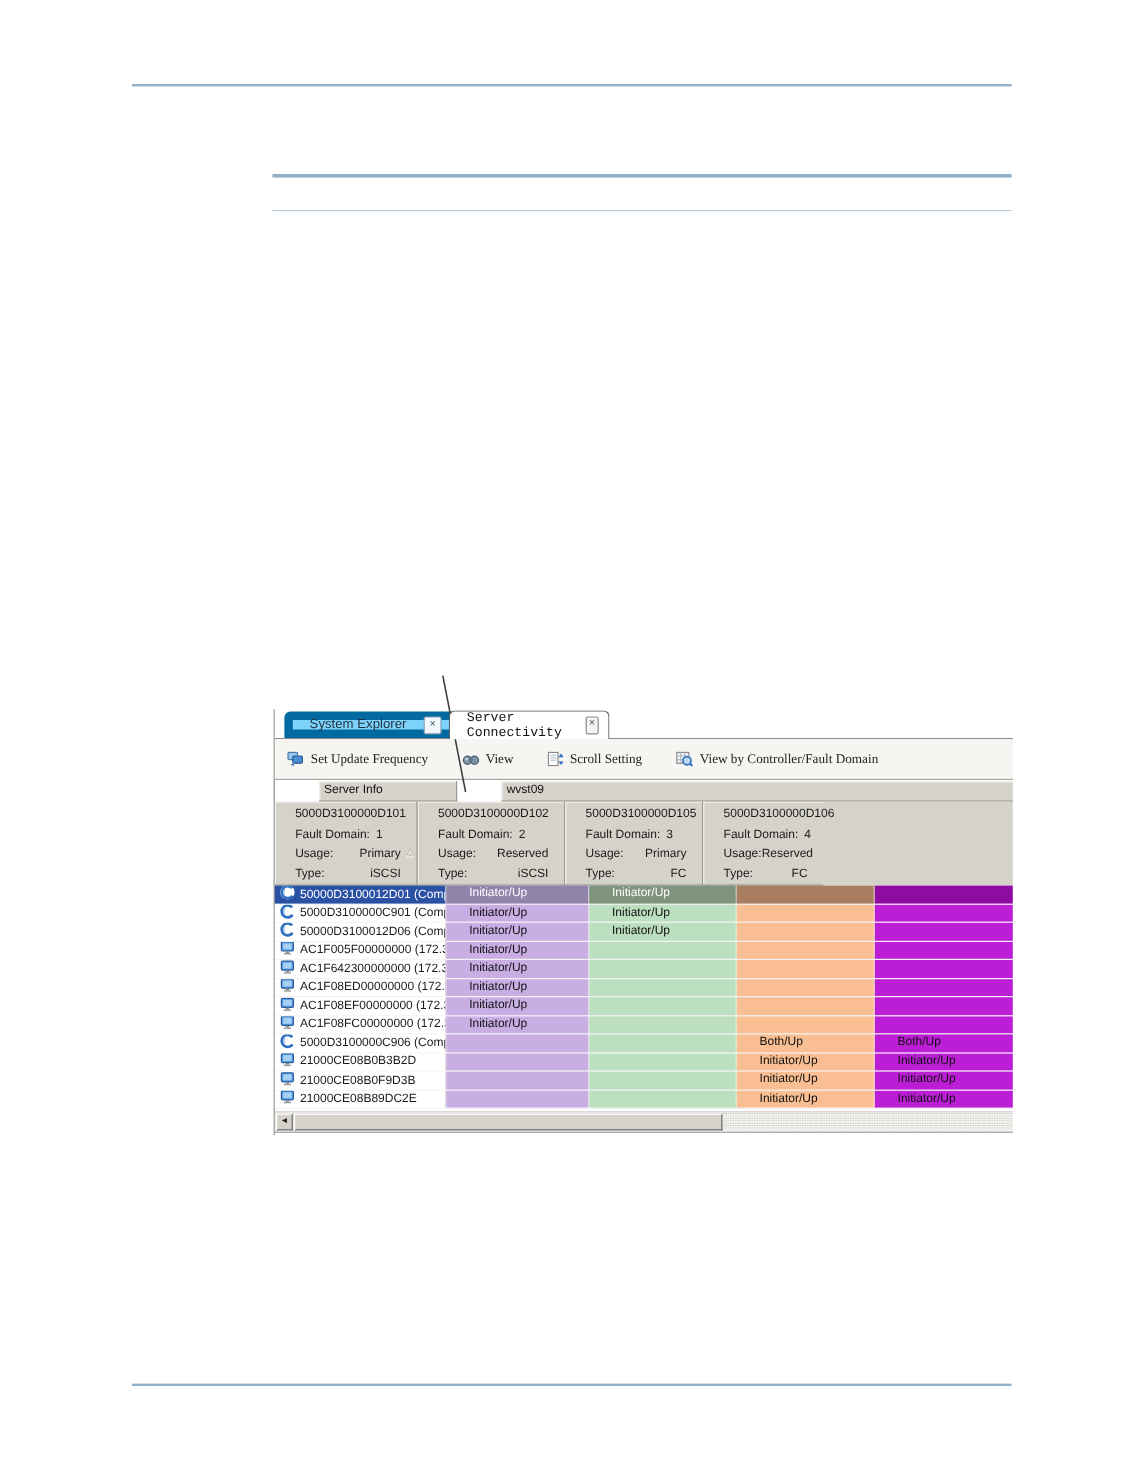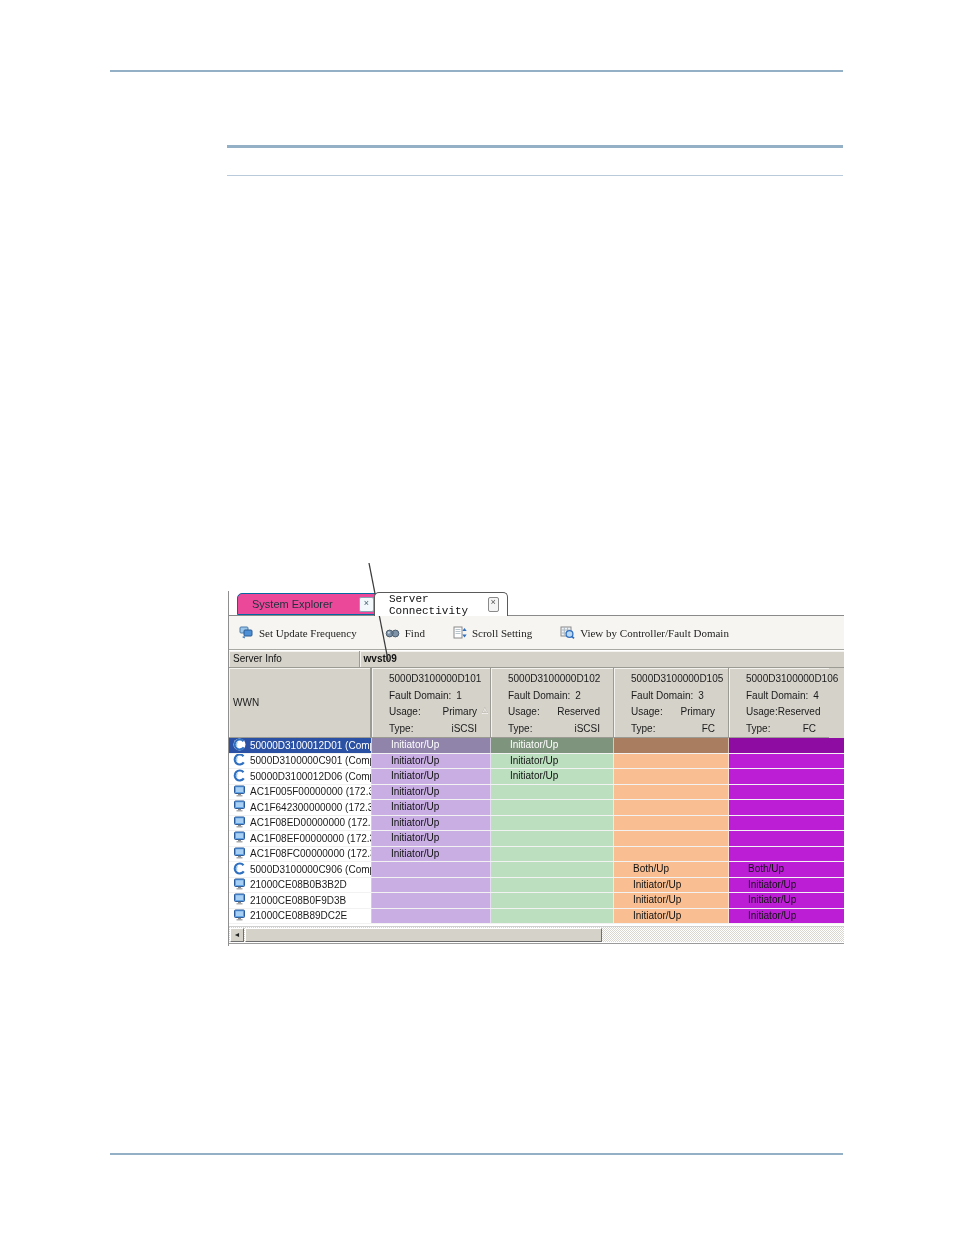--- a/index.html
+++ b/index.html
@@ -7,39 +7,39 @@
         font-family:"Liberation Sans","DejaVu Sans",sans-serif;}
   .rule{position:absolute;}
   
   .shot{position:absolute;left:228px;top:591px;width:615px;height:355px;background:#fff;
         border-left:1px solid #8f8f8f;box-sizing:border-box;font-size:10px;color:#1a1a1a;}
   
   .tabbar{position:absolute;left:0;top:0;width:615px;height:25px;background:#fff;}
   .tabline{position:absolute;left:0;top:24px;width:615px;height:1px;background:#8a8a8a;}
   .tab{position:absolute;top:2px;height:22px;display:flex;align-items:center;gap:8px;
        padding:0 8px 0 14px;box-sizing:border-box;border-radius:5px 5px 0 0;font-size:11px;}
-  .tab.inactive{left:8px;width:146px;background:#ec4899;border:1px solid #0369a1;color:#20323f;}
+  .tab.inactive{left:8px;width:146px;background:#7dd3fc;border:7px solid #0369a1;color:#20323f;}
   .tab.active{left:145px;width:134px;background:#ffffff;border:1px solid #5a5a5a;border-bottom:none;
               top:1px;height:24px;z-index:3;color:#111;font-family:Liberation Mono, monospace;}
   .tabx{width:13px;height:13px;border:1px solid #88a3b5;background:#f2f8fc;color:#44606f;
         font-size:9px;line-height:11px;text-align:center;margin-left:auto;border-radius:2px;}
   .tab.active .tabx{border-color:#8a8a8a;background:#f4f4f4;color:#555;}
   
   .toolbar{position:absolute;left:0;top:25px;width:615px;height:34px;background:#f6f5f1;
            border-bottom:1px solid #a9a9a3;box-sizing:border-box;display:flex;align-items:center;
            gap:28px;padding-left:10px;font-size:11px;color:#222;font-family:Liberation Serif, serif;}
   .tbtn{display:flex;align-items:center;gap:5px;cursor:default;}
   .tbtn svg{display:block;}
   
   .hdrstrip{position:absolute;left:0;top:60px;width:615px;height:17px;display:flex;}
   .hcell{background:#d5d2ca;border-right:1px solid #9b9b94;border-bottom:1px solid #9b9b94;
          box-shadow:inset 1px 1px 0 #f4f3ef;box-sizing:border-box;line-height:15px;padding-left:4px;
-         font-size:10px;color:#111;}
+         font-size:10px;color:#111;margin-left:37px;}
   .hcell.si{width:143px;}
-  .hcell.sn{width:532px;border-right:none;font-weight:bold;}
+  .hcell.sn{width:532px;border-right:none;}
   
   .colhdrs{position:absolute;left:0;top:77px;width:615px;height:70px;display:flex;background:#d5d2ca;}
   .wwncell{width:143px;box-sizing:border-box;border-right:2px solid #9b9b94;border-bottom:1px solid #9b9b94;
            box-shadow:inset 1px 1px 0 #f4f3ef;display:flex;align-items:center;padding-left:4px;font-size:10px;}
   .chdr{box-sizing:border-box;border-right:1px solid #9b9b94;border-bottom:1px solid #9b9b94;
         box-shadow:inset 1px 1px 0 #f4f3ef;padding:3px 5px 0 5px;position:relative;font-size:10px;}
   .chdr.w0{width:119px;} .chdr.w1{width:123px;} .chdr.w2{width:115px;} .chdr.w3{width:100px;border-right:none;text-align:right;}
   .chdr .ln{height:16.5px;line-height:16px;white-space:nowrap;display:flex;margin-left:12px;}
   .chdr .ln .lab{flex:0 0 auto;} .chdr .ln .val{margin-left:auto;padding-right:8px;}
   .chdr .ln.fd .val{margin-left:5px;padding-right:0;}
@@ -107,21 +107,21 @@
     </div>
     <div class="tbtn">
       <span>
             <svg width="15" height="12" viewBox="0 0 15 12">
               <circle cx="4.6" cy="6.5" r="3.4" fill="#7e93a8" stroke="#4a5d6e"></circle>
               <circle cx="10.4" cy="6.5" r="3.4" fill="#7e93a8" stroke="#4a5d6e"></circle>
               <rect x="6" y="4.8" width="3" height="2.4" fill="#5d7488"></rect>
               <circle cx="3.8" cy="5.6" r="1.1" fill="#cfdbe4"></circle>
             </svg>
           </span>
-      <span>Find</span>
+      <span>View</span>
     </div>
     <div class="tbtn">
       <span>
             <svg width="14" height="13" viewBox="0 0 14 13">
               <rect x="1" y="1" width="8" height="11" fill="#fdfdfd" stroke="#8a8a8a"></rect>
               <path d="M11.5 2 l2.2 3 h-4.4 z" fill="#2f6fc0"></path>
               <path d="M11.5 11.5 l2.2 -3 h-4.4 z" fill="#2f6fc0"></path>
               <rect x="2.5" y="3" width="5" height="1" fill="#b8c4cc"></rect>
               <rect x="2.5" y="5" width="5" height="1" fill="#b8c4cc"></rect>
               <rect x="2.5" y="7" width="5" height="1" fill="#b8c4cc"></rect>
@@ -141,21 +141,20 @@
       <span>View by Controller/Fault Domain</span>
     </div>
   </div>
 
   <div class="hdrstrip">
     <div class="hcell si">Server Info</div>
     <div class="hcell sn">wvst09</div>
   </div>
 
   <div class="colhdrs">
-    <div class="wwncell">WWN</div>
 
     <div class="chdr w0">
       <div class="ln">5000D3100000D101</div>
       <div class="ln fd">
             <span class="lab">Fault Domain:</span>
             <span class="val">1</span>
           </div>
       <div class="ln">
             <span class="lab">Usage:</span>
             <span class="val">Primary</span>

